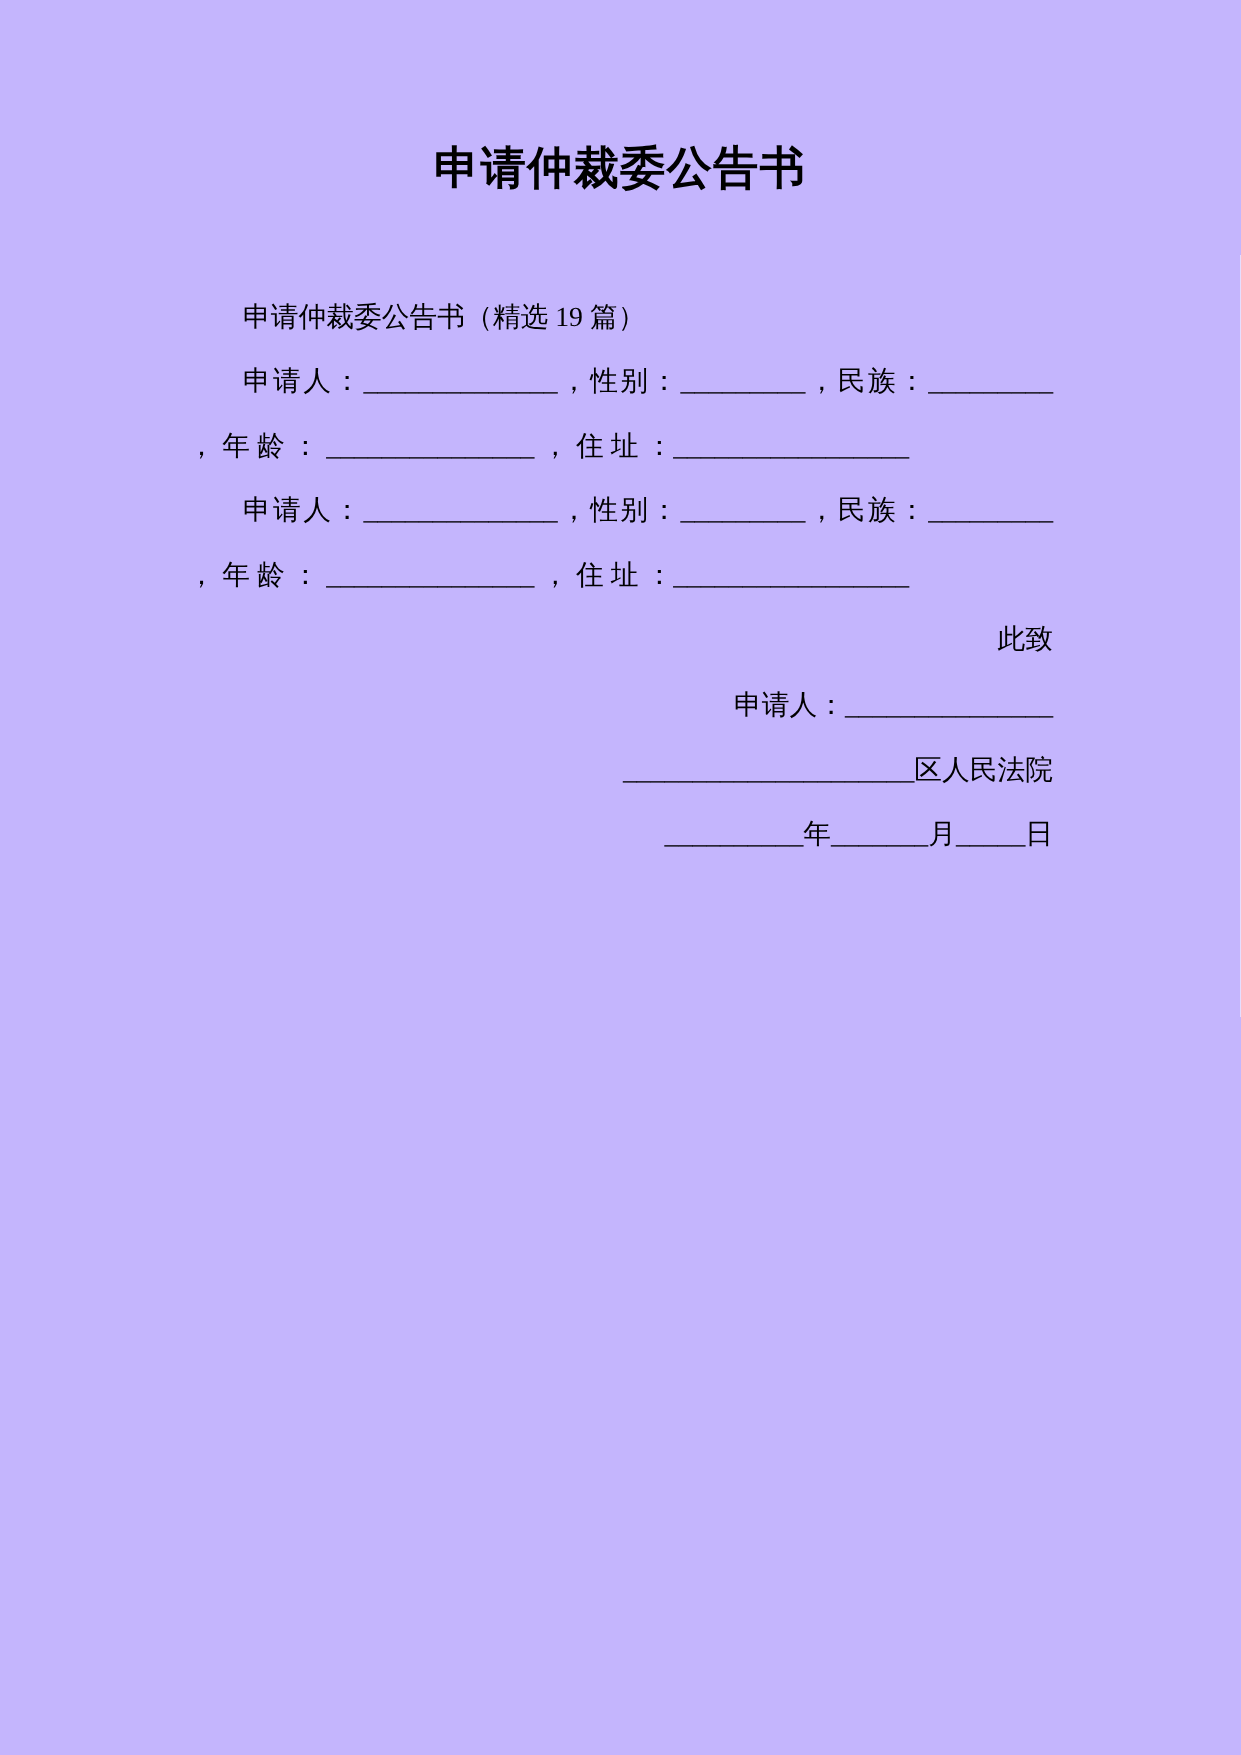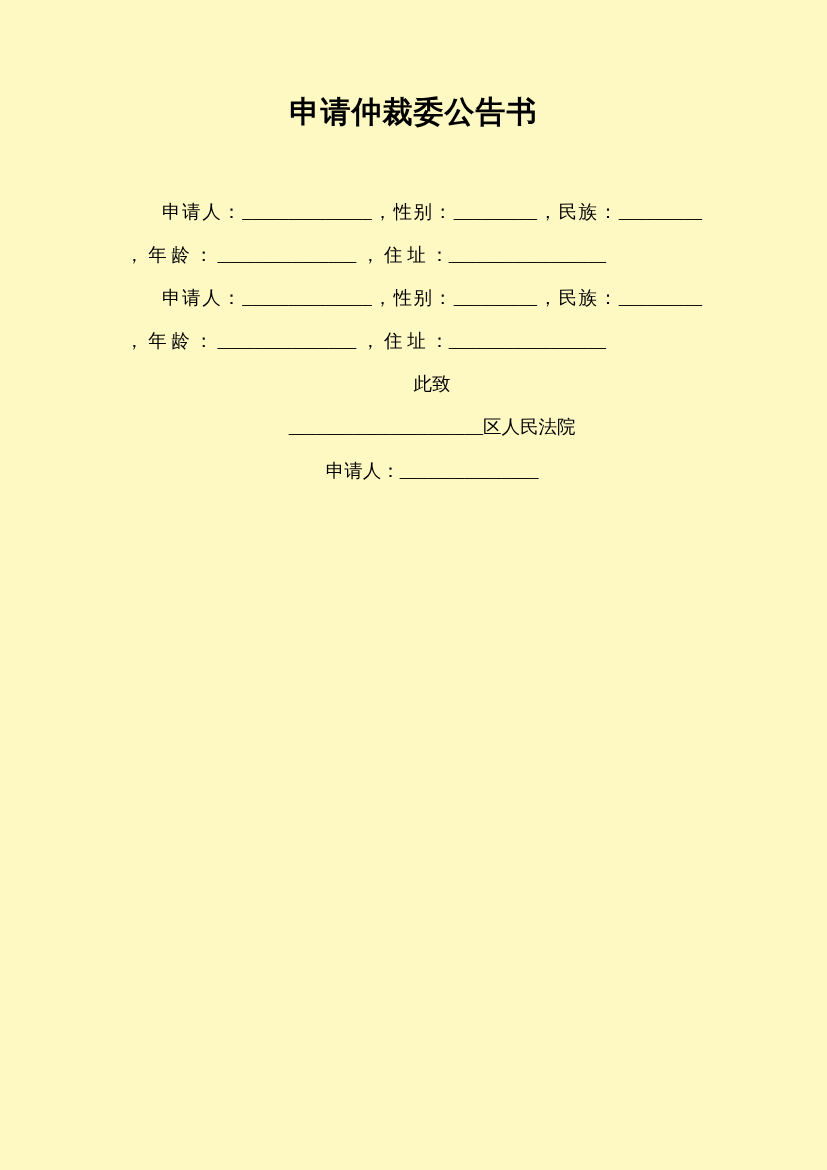--- a/index.html
+++ b/index.html
@@ -4,21 +4,21 @@
 <style>
   html, body {
     margin: 0;
     padding: 0;
     background: #ffffff;
   }
   .page {
     width: 827px;
     height: 1170px;
     margin: 0 auto;
-    background: #fef9c3;
+    background: #c4b5fd;
     box-sizing: border-box;
     padding: 92px 125px 40px 125px;
     color: #000000;
     overflow: hidden;
   }
   .doc-title {
     margin: 0 0 58px 0;
     text-align: center;
     font-family: "Liberation Sans", "DejaVu Sans", sans-serif;
     font-weight: bold;
@@ -30,37 +30,39 @@
     margin: 0;
     font-family: "Liberation Serif", "DejaVu Serif", serif;
     font-size: 18.5px;
     line-height: 2.33;
     text-align: justify;
     text-indent: 2em;
     color: #000000;
     word-break: break-all;
   }
   .para.no-justify {
-    text-align: center;
+    text-align: right;
   }
 </style>
 </head>
 <body>
 
 <div class="page">
   <h1 class="doc-title">申请仲裁委公告书</h1>
 
+  <p class="para">申请仲裁委公告书（精选 19 篇）</p>
 
 
   <p class="para">申请人：______________，性别：_________，民族：_________ ， 年 龄 ： _______________ ， 住 址 ：_________________</p>
 
   <p class="para">申请人：______________，性别：_________，民族：_________ ， 年 龄 ： _______________ ， 住 址 ：_________________</p>
 
 
 
 
   <p class="para no-justify">此致</p>
 
+  <p class="para no-justify">申请人：_______________</p>
+
   <p class="para no-justify">_____________________区人民法院</p>
 
-  <p class="para no-justify">申请人：_______________</p>
-
+  <p class="para no-justify">__________年_______月_____日</p>
 </div>
 
 </body></html>

